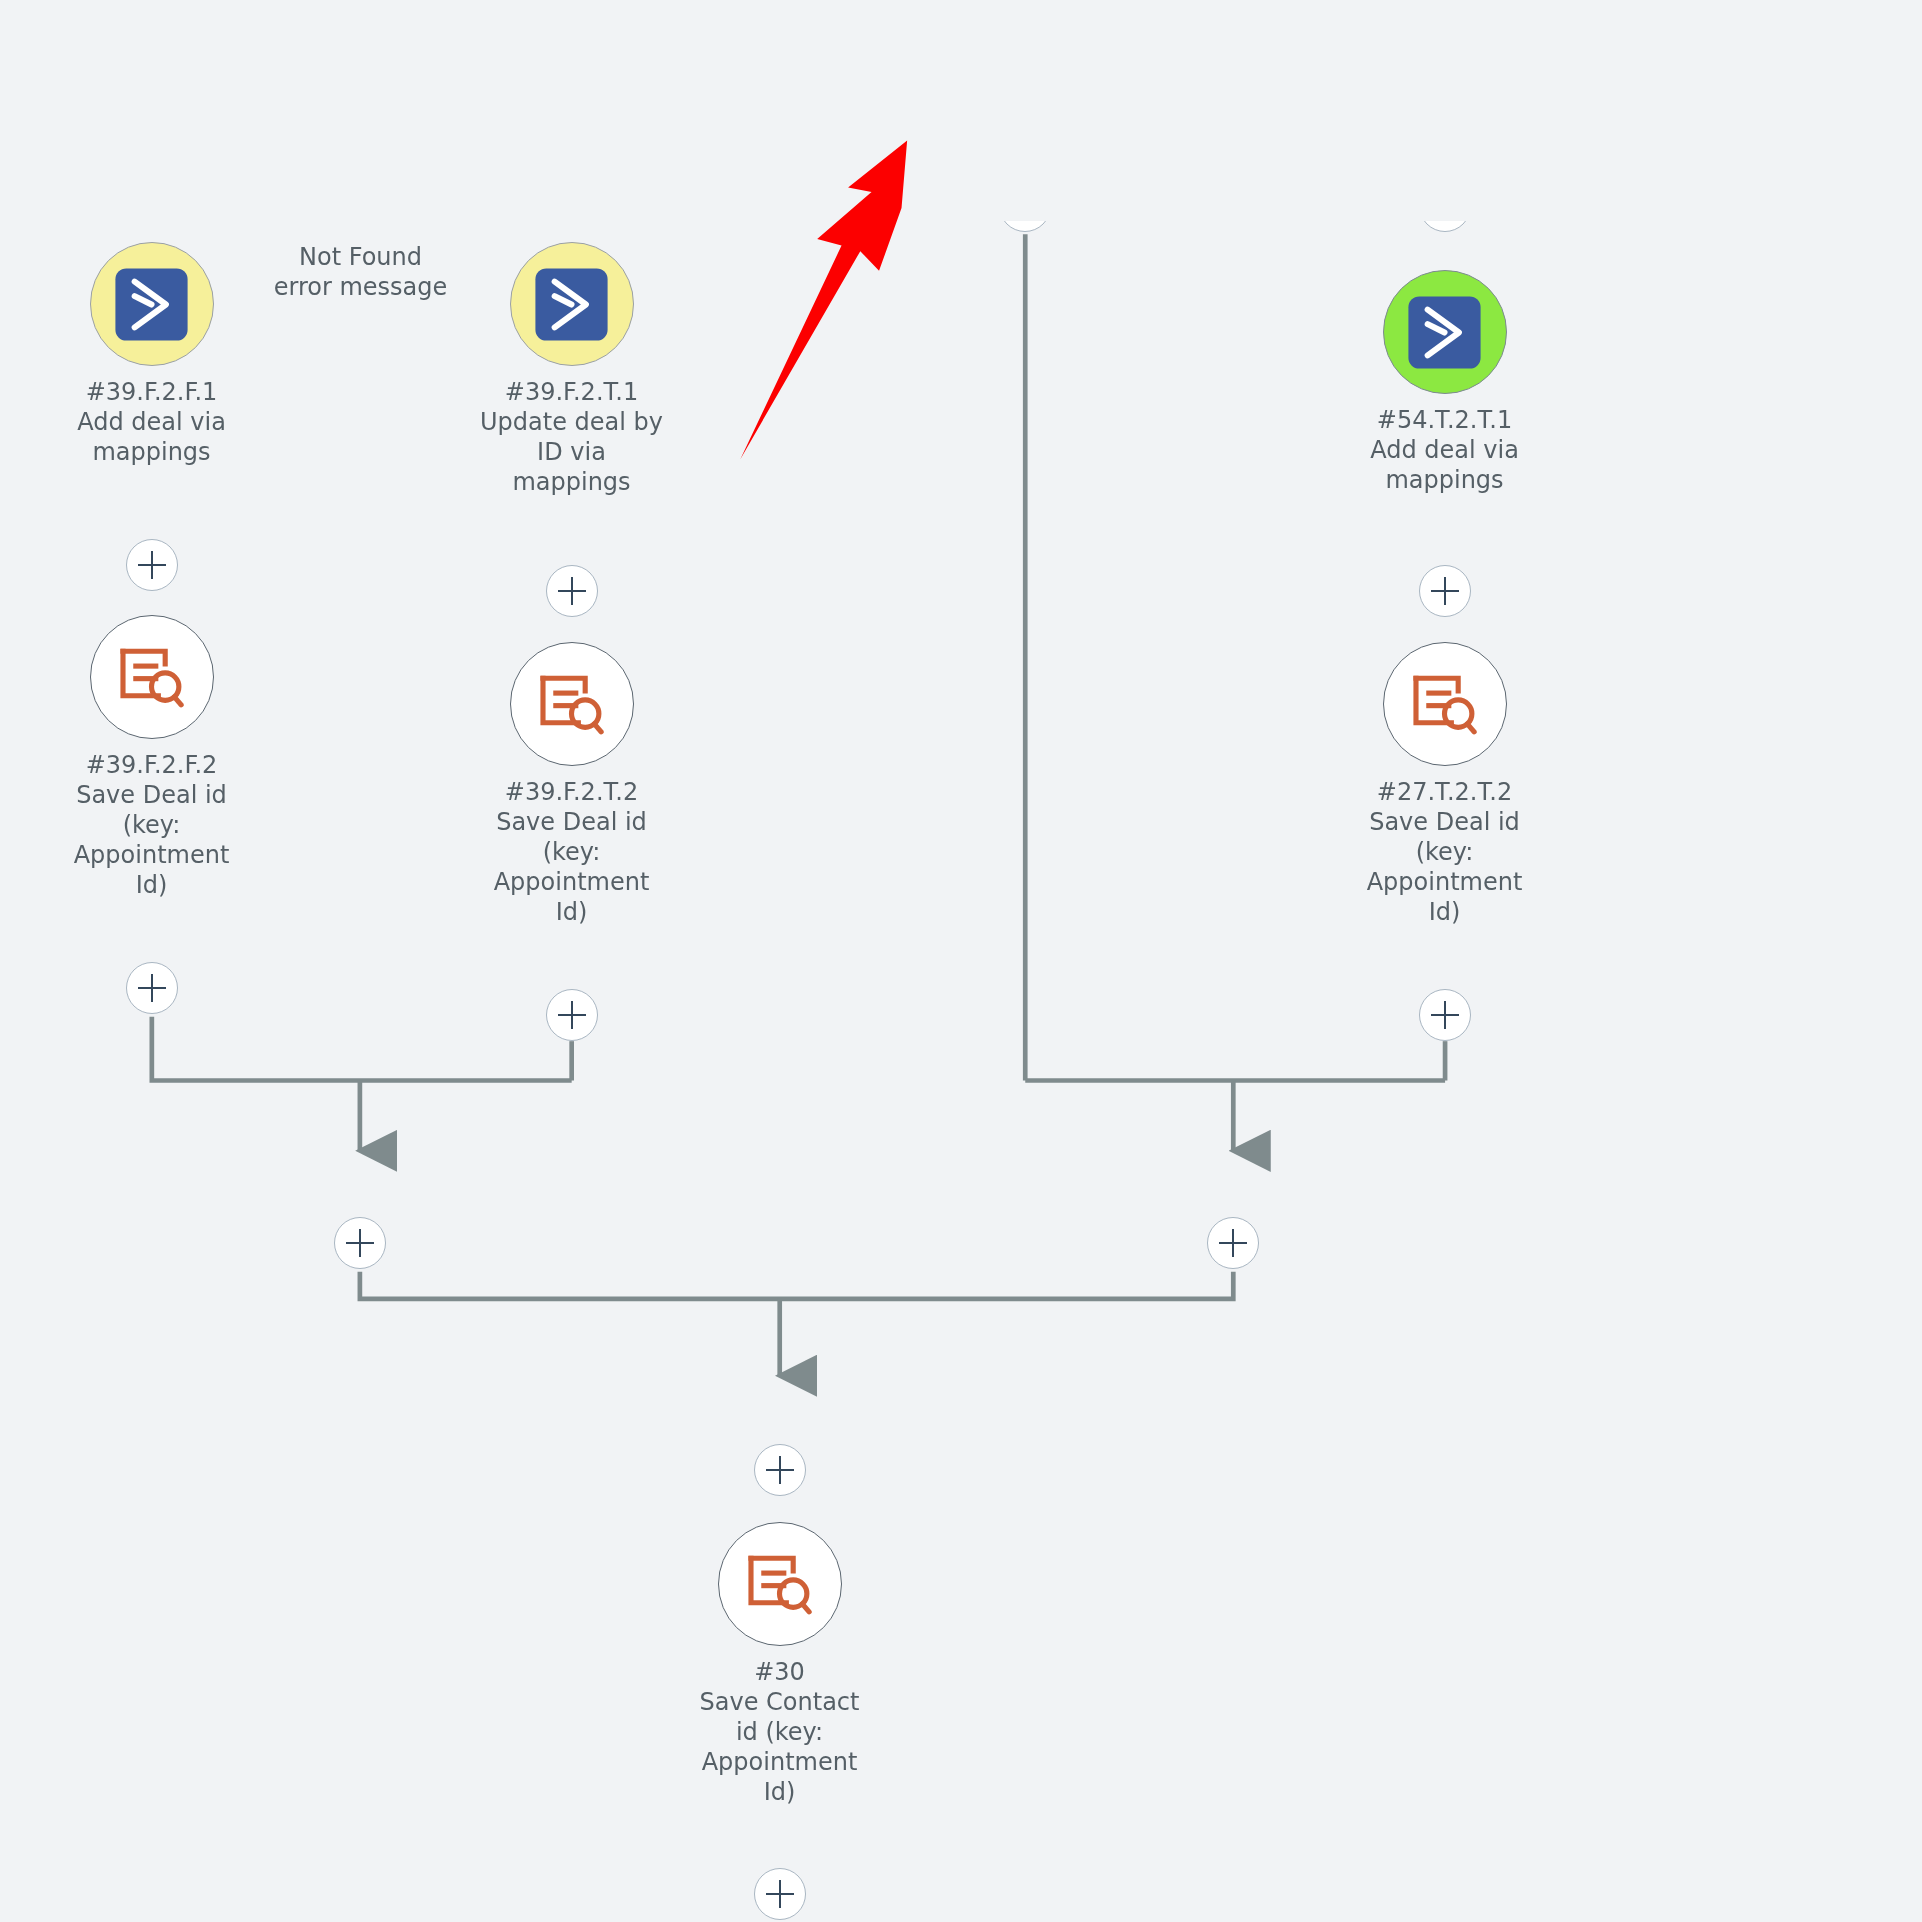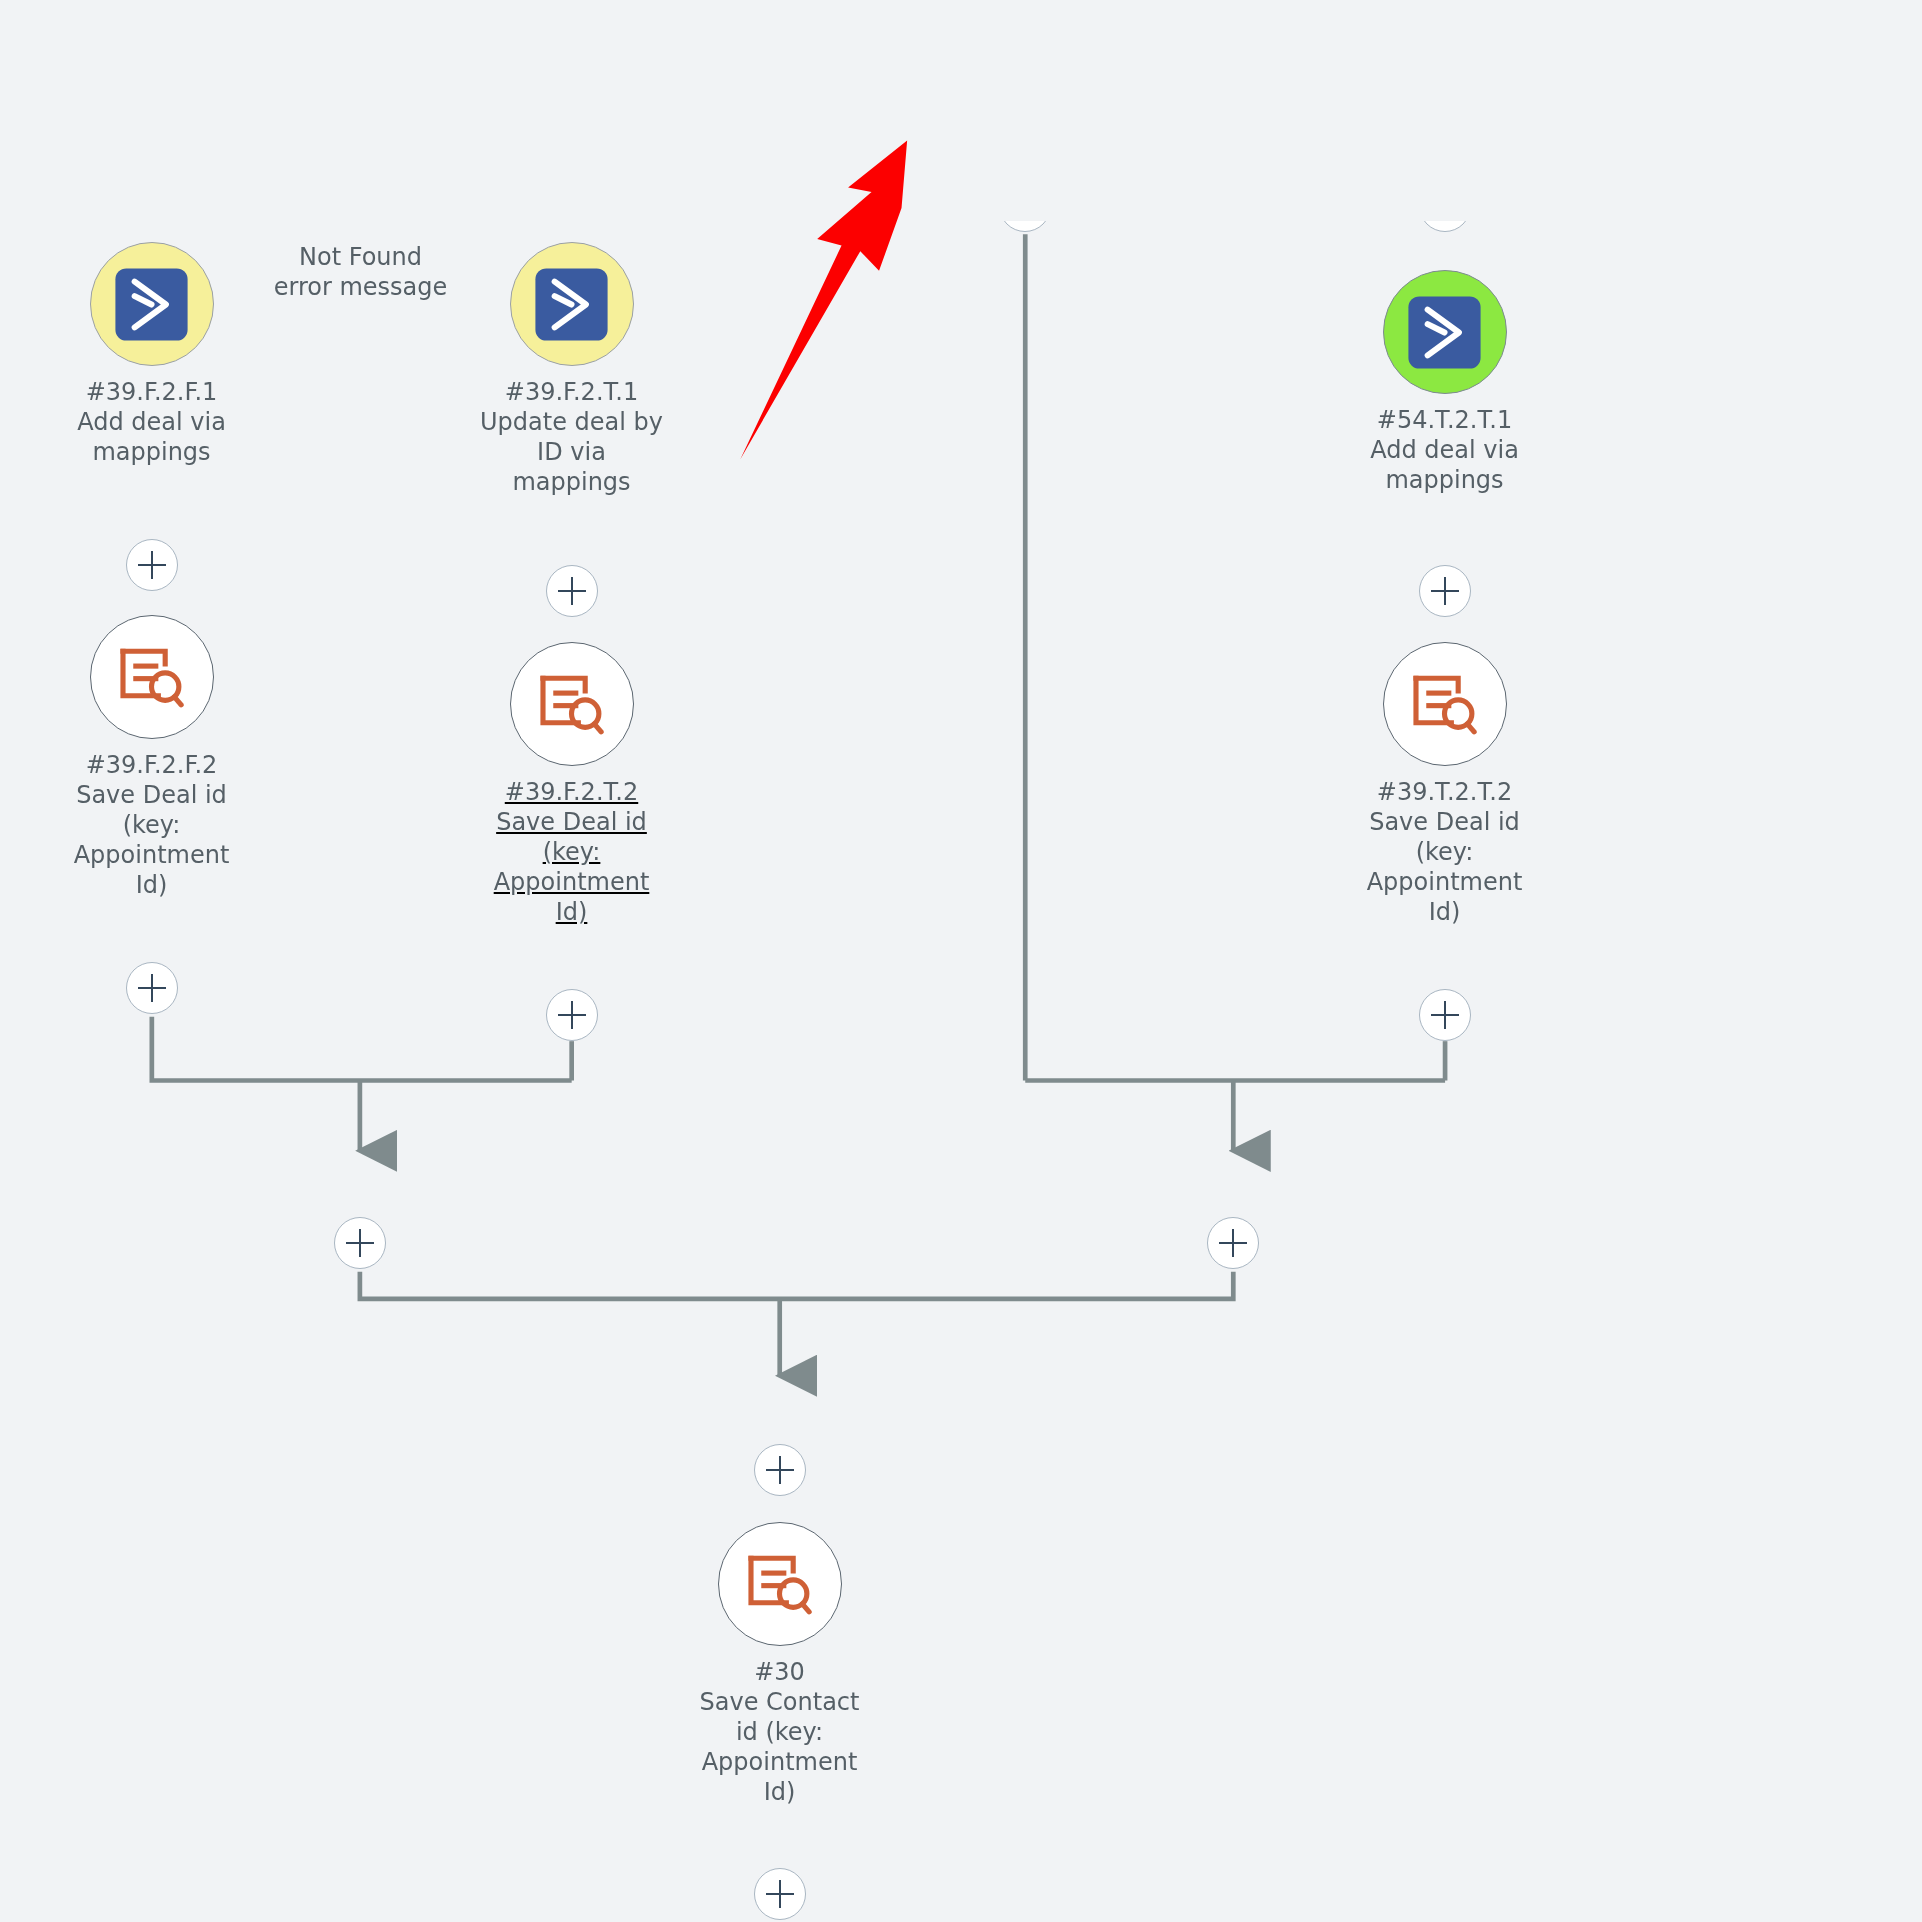--- a/index.html
+++ b/index.html
@@ -276,21 +276,21 @@
           <line x1="52" y1="49" x2="58" y2="56" stroke="#cf6036" stroke-width="4.5" stroke-linecap="round"></line>
         </svg>
       </div>
       <div class="node-label">#39.F.2.F.2
 Save Deal id
 (key:
 Appointment
 Id)</div>
     </div>
 
-    <div class="node" style="left:527px; top:642px;text-decoration:underline;">
+    <div class="node" style="left:527px; top:642px;">
       <div class="node-circle white">
         <svg width="73" height="73" viewBox="0 0 64 64">
           <path d="M7 9 H44 V20" fill="none" stroke="#cf6036" stroke-width="4.5" stroke-linecap="square"></path>
           <path d="M7 9 V48 H38" fill="none" stroke="#cf6036" stroke-width="4.5" stroke-linecap="square"></path>
           <line x1="16" y1="22" x2="38" y2="22" stroke="#cf6036" stroke-width="4.5"></line>
           <line x1="16" y1="33" x2="38" y2="33" stroke="#cf6036" stroke-width="4.5"></line>
           <circle cx="44" cy="40" r="12" fill="none" stroke="#cf6036" stroke-width="4.5"></circle>
           <line x1="52" y1="49" x2="58" y2="56" stroke="#cf6036" stroke-width="4.5" stroke-linecap="round"></line>
         </svg>
       </div>
@@ -305,21 +305,21 @@
       <div class="node-circle white">
         <svg width="73" height="73" viewBox="0 0 64 64">
           <path d="M7 9 H44 V20" fill="none" stroke="#cf6036" stroke-width="4.5" stroke-linecap="square"></path>
           <path d="M7 9 V48 H38" fill="none" stroke="#cf6036" stroke-width="4.5" stroke-linecap="square"></path>
           <line x1="16" y1="22" x2="38" y2="22" stroke="#cf6036" stroke-width="4.5"></line>
           <line x1="16" y1="33" x2="38" y2="33" stroke="#cf6036" stroke-width="4.5"></line>
           <circle cx="44" cy="40" r="12" fill="none" stroke="#cf6036" stroke-width="4.5"></circle>
           <line x1="52" y1="49" x2="58" y2="56" stroke="#cf6036" stroke-width="4.5" stroke-linecap="round"></line>
         </svg>
       </div>
-      <div class="node-label">#39.T.2.T.2
+      <div class="node-label">#27.T.2.T.2
 Save Deal id
 (key:
 Appointment
 Id)</div>
     </div>
 
     <div class="node" style="left:735px; top:1522px;">
       <div class="node-circle white">
         <svg width="73" height="73" viewBox="0 0 64 64">
           <path d="M7 9 H44 V20" fill="none" stroke="#cf6036" stroke-width="4.5" stroke-linecap="square"></path>

